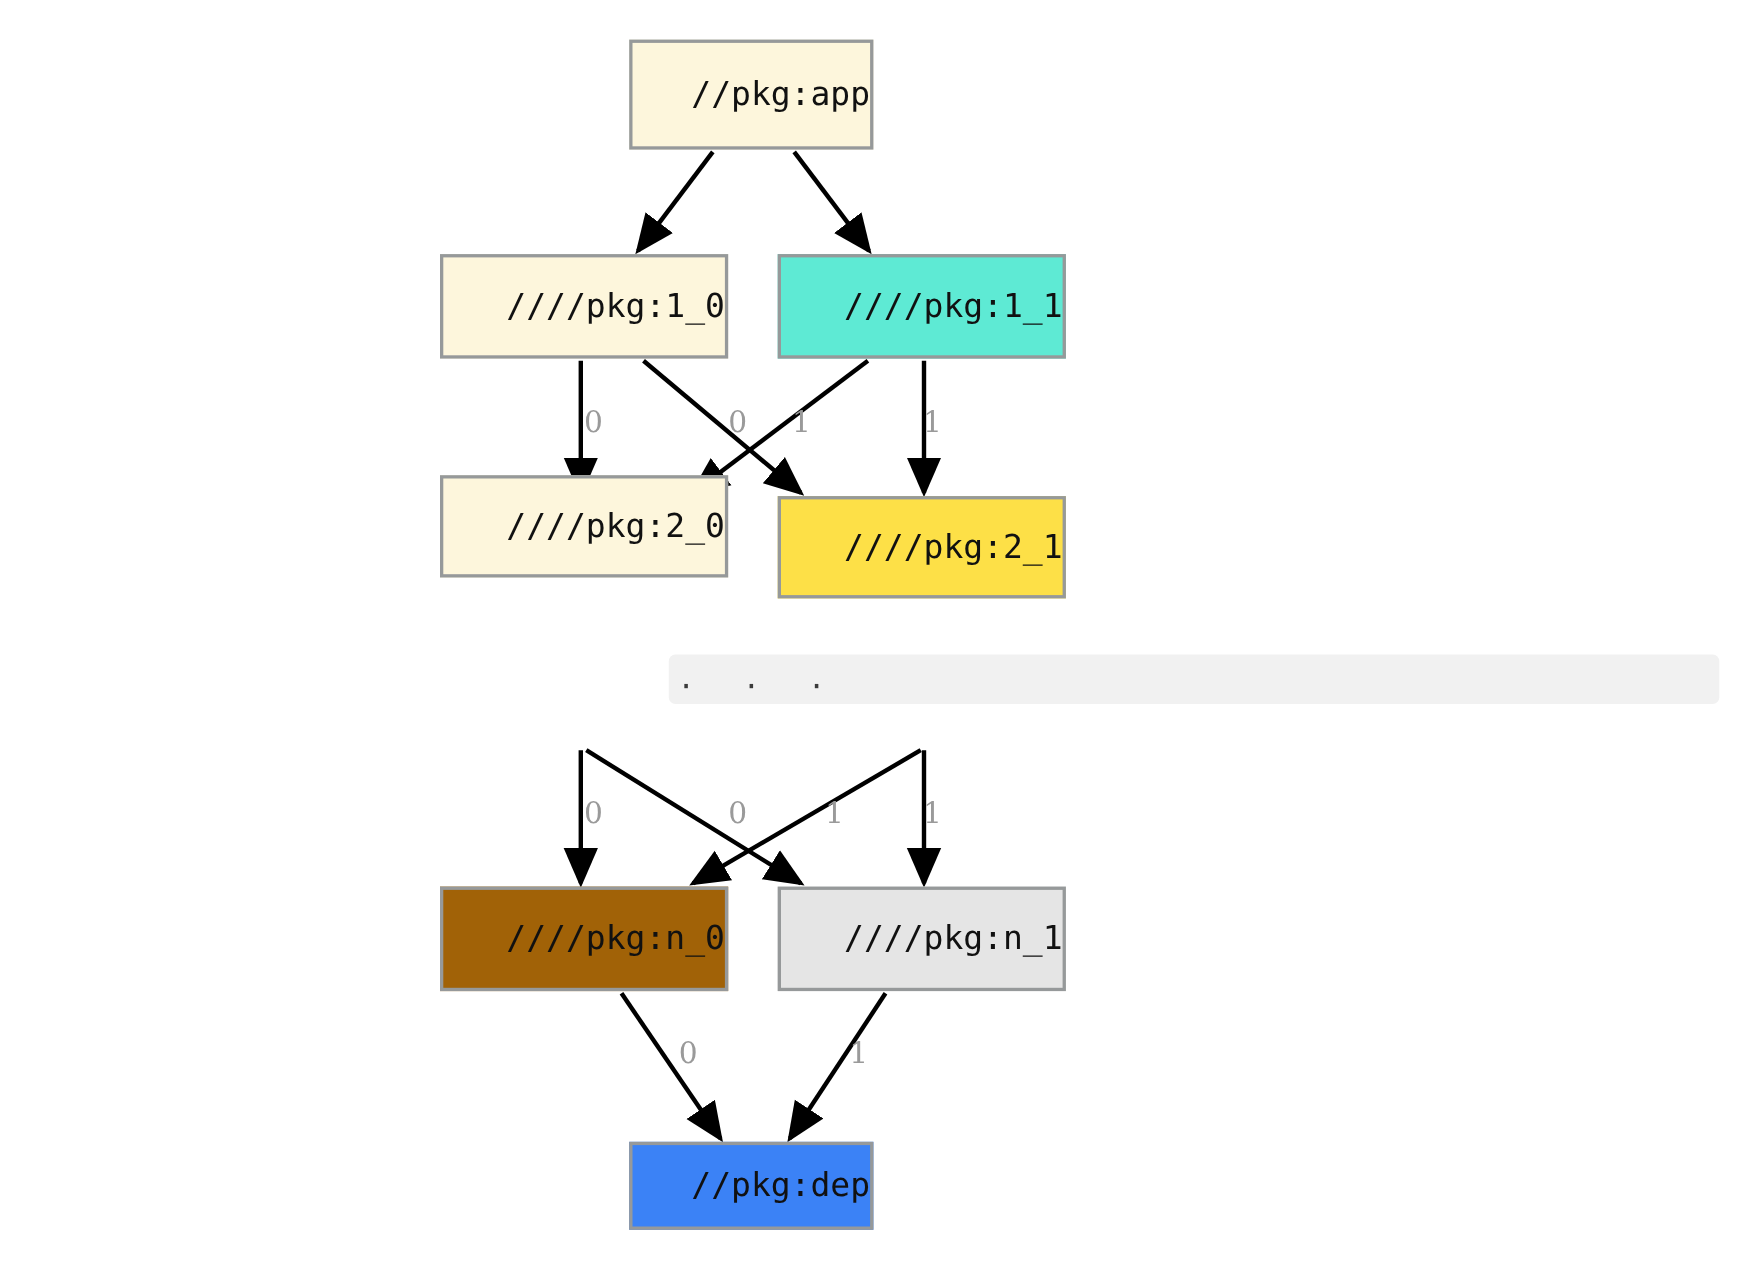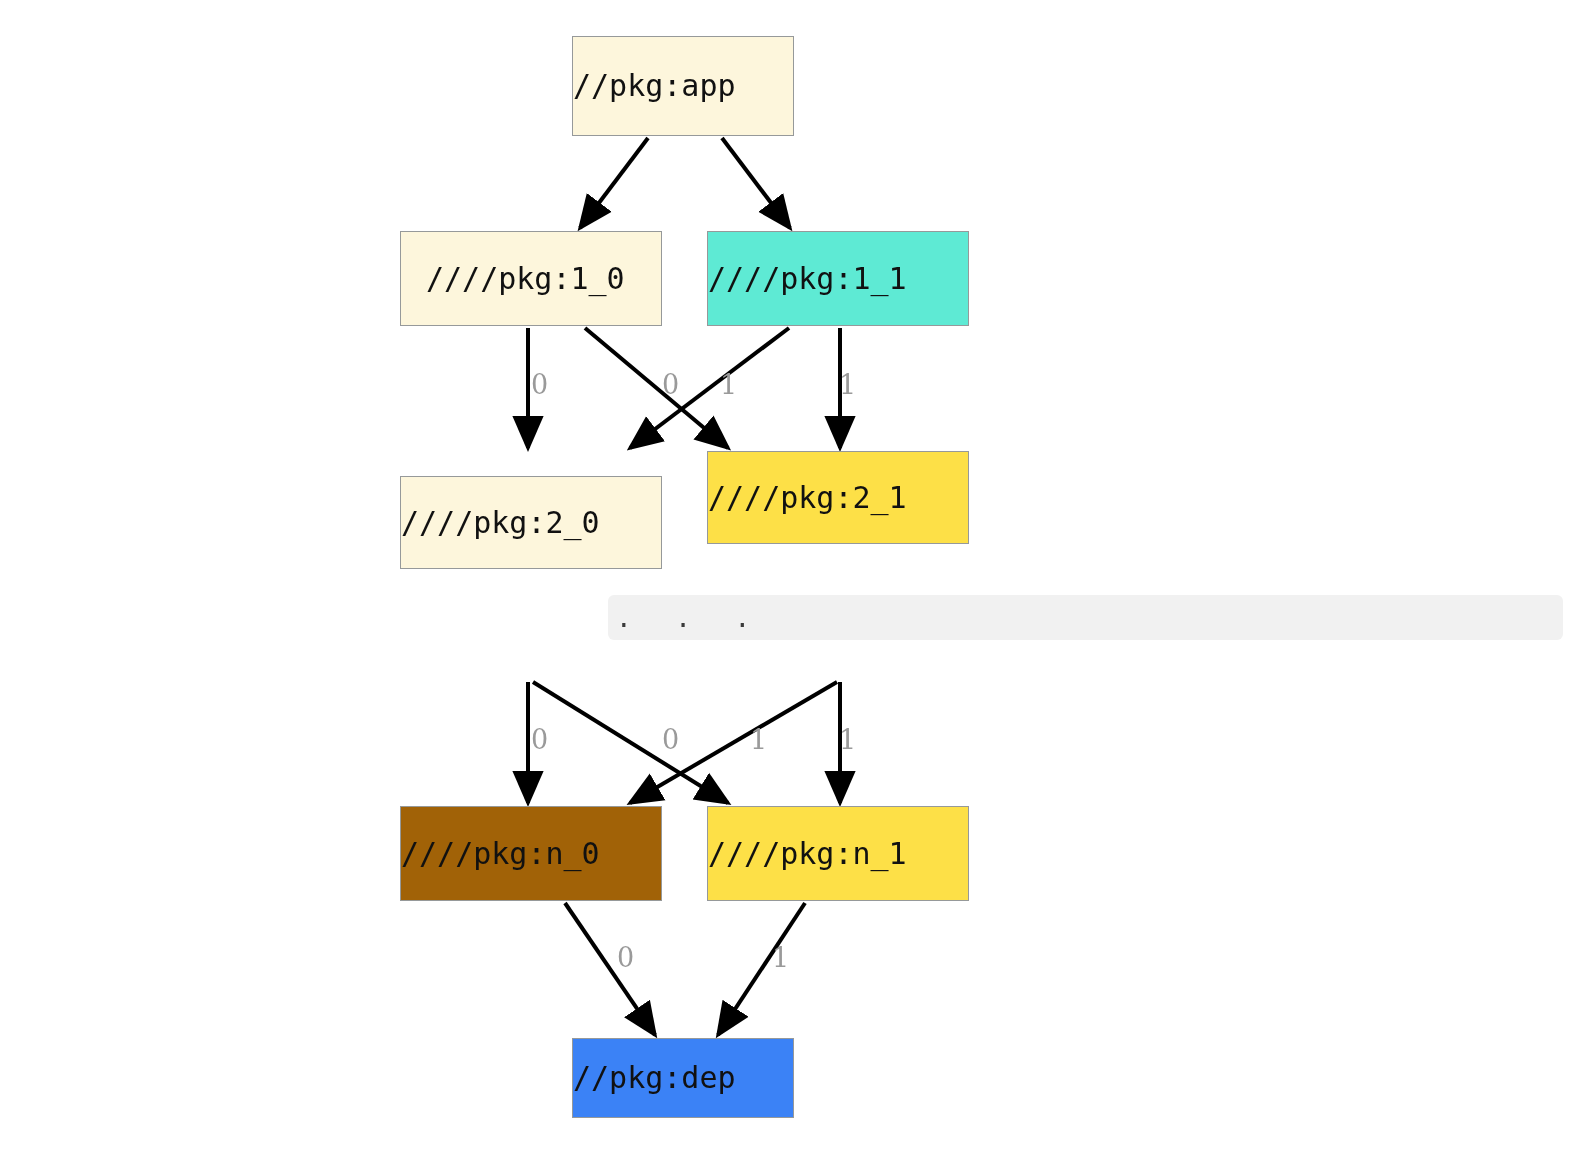--- a/index.html
+++ b/index.html
@@ -24,24 +24,24 @@
     position: absolute;
     left: 0; top: 0;
     width: 1592px;
     height: 1162px;
     display: block;
   }
   .node-box {
     position: absolute;
     box-sizing: border-box;
     background: #fdf6dc;
-    border: 1px solid #be185d;
+    border: 3px solid #be185d;
     display: flex;
     align-items: center;
-    justify-content: flex-start;
+    justify-content: flex-end;
   }
   .node-label {
     font-family: "DejaVu Sans Mono", monospace;
     font-size: 30px;
     color: #111111;
     letter-spacing: 0px;
     white-space: nowrap;
     line-height: 1;
   }
   .ellipsis-band {
@@ -101,30 +101,30 @@
   <div id="nodes-group">
       <div class="node-box" style="left: 572px; top: 36px; width: 222px; height: 100px; background: rgb(253, 246, 220); border-color: rgb(150, 153, 154);">
         <span class="node-label">//pkg:app</span>
       </div>
       <div class="node-box" style="left: 400px; top: 231px; width: 262px; height: 95px; background: rgb(253, 246, 220); border-color: rgb(150, 153, 154); padding-left: 25px;">
         <span class="node-label">////pkg:1_0</span>
       </div>
       <div class="node-box" style="left: 707px; top: 231px; width: 262px; height: 95px; background: #5eead4; border-color: rgb(150, 153, 154);">
         <span class="node-label">////pkg:1_1</span>
       </div>
-      <div class="node-box" style="left: 400px; top: 476px; width: 262px; height: 93px; background: rgb(253, 246, 220); border-color: rgb(150, 153, 154);">
+      <div class="node-box" style="left: 400px; top: 432px; width: 262px; height: 93px; background: rgb(253, 246, 220); border-color: rgb(150, 153, 154);">
         <span class="node-label">////pkg:2_0</span>
       </div>
       <div class="node-box" style="left: 707px; top: 451px; width: 262px; height: 93px; background: #fde047; border-color: rgb(150, 153, 154);">
         <span class="node-label">////pkg:2_1</span>
       </div>
       <div class="node-box" style="left: 400px; top: 806px; width: 262px; height: 95px; background: #a16207; border-color: rgb(150, 153, 154);">
         <span class="node-label">////pkg:n_0</span>
       </div>
-      <div class="node-box" style="left: 707px; top: 806px; width: 262px; height: 95px; background: #fde047; border-color: rgb(150, 153, 154);">
+      <div class="node-box" style="left: 707px; top: 806px; width: 262px; height: 95px; background: #e5e5e5; border-color: rgb(150, 153, 154);">
         <span class="node-label">////pkg:n_1</span>
       </div>
       <div class="node-box" style="left: 572px; top: 1038px; width: 222px; height: 80px; background: #3b82f6; border-color: rgb(150, 153, 154);">
         <span class="node-label">//pkg:dep</span>
       </div>
     </div>
 
   <div id="labels-group">
       <span class="edge-label" style="left: 531px; top: 371px; color: rgb(154, 154, 154);">0</span>
       <span class="edge-label" style="left: 662px; top: 371px; color: rgb(154, 154, 154);">0</span>

